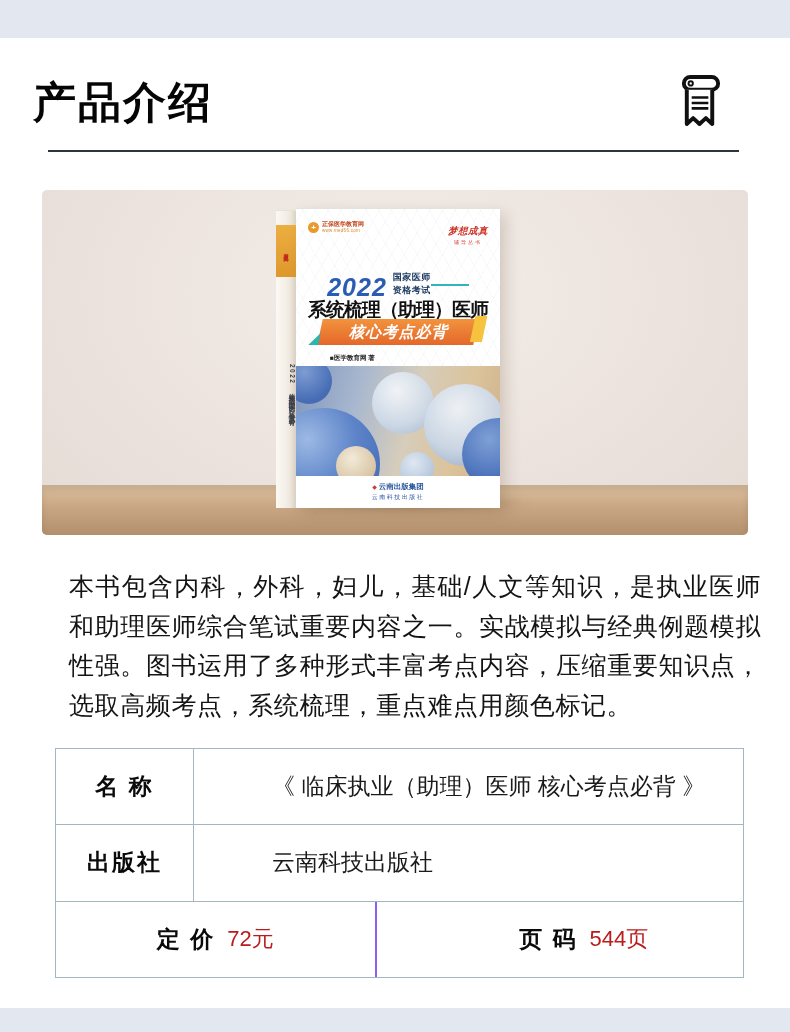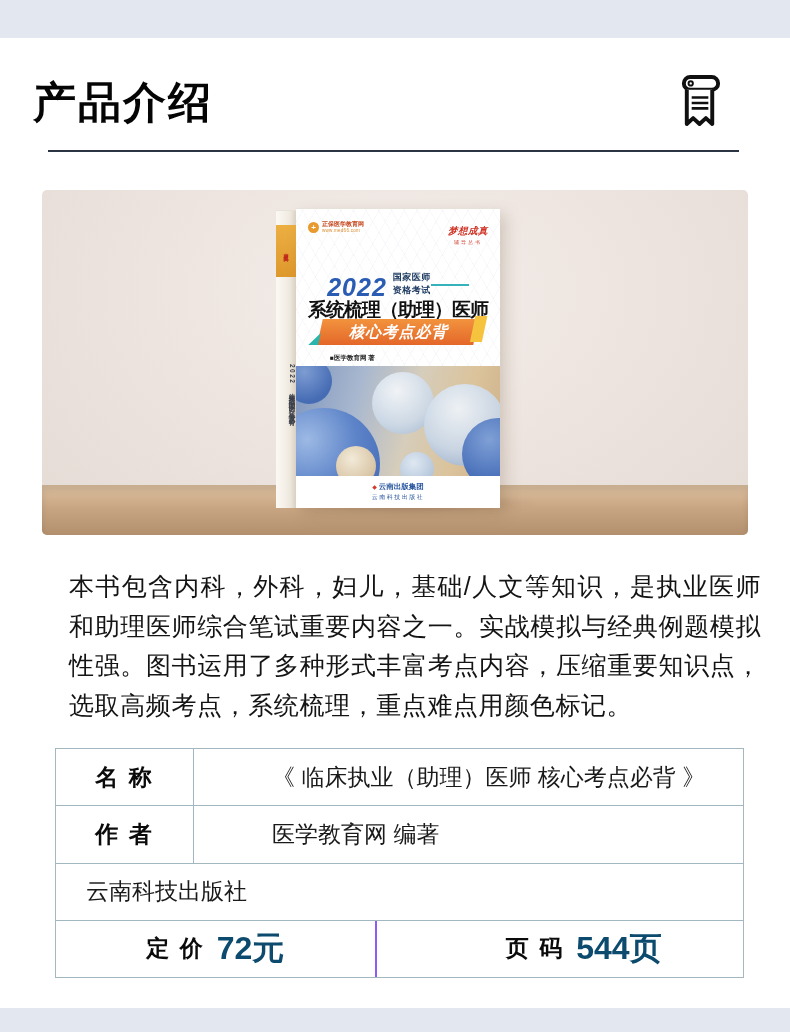--- a/index.html
+++ b/index.html
@@ -88,21 +88,21 @@
   .info-table{position:absolute;left:55px;top:748px;width:689px;height:230px;
       border:1px solid #a2b7bf;box-sizing:border-box;display:flex;flex-direction:column;}
   .t-row{display:flex;flex:1;border-bottom:1px solid #a2b7bf;box-sizing:border-box;gap:48px;}
   .t-row:last-child{border-bottom:none;}
   .t-label{width:137px;border-right:1px solid #a2b7bf;display:flex;align-items:center;justify-content:center;
       font-size:23px;font-weight:bold;color:#0a0a0a;letter-spacing:2px;}
   .t-value{flex:1;display:flex;align-items:center;padding-left:30px;font-size:23px;color:#1a1a1a;font-weight:300;}
   .t-footer .t-cell{flex:1;display:flex;align-items:center;justify-content:center;gap:12px;}
   .t-footer .t-cell:first-child{border-right:2px solid #8b5cf6;}
   .t-footer .lbl{font-size:23px;font-weight:bold;color:#0a0a0a;letter-spacing:2px;}
-  .t-footer .val{font-size:32px;color:#0c4a6e;font-weight:700;}
+  .t-footer .val{font-size:22px;color:#b91c1c;font-weight:400;}
 </style>
 </head>
 <body>
 
 <div class="strip top"></div>
 
 <h1 class="page-title">产品介绍</h1>
 
 <span class="title-icon">
   <svg viewBox="0 0 48 56" width="47" height="55">
@@ -172,24 +172,21 @@
 </div>
 
 <p class="desc">本书包含内科，外科，妇儿，基础/人文等知识，是执业医师和助理医师综合笔试重要内容之一。实战模拟与经典例题模拟性强。图书运用了多种形式丰富考点内容，压缩重要知识点，选取高频考点，系统梳理，重点难点用颜色标记。</p>
 
 <div class="info-table">
   <div class="t-row">
     <div class="t-label">名 称</div>
     <div class="t-value">《 临床执业（助理）医师 核心考点必背 》</div>
   </div>
   <div class="t-row">
-    <div class="t-label">作 者</div>
-    <div class="t-value">医学教育网 编著</div>
-  </div>
-  <div class="t-row">
+    <div class="t-label">出版社</div>
     <div class="t-value">云南科技出版社</div>
   </div>
   <div class="t-row t-footer">
     <div class="t-cell">
       <span class="lbl">定 价</span>
       <span class="val">72元</span>
     </div>
     <div class="t-cell">
       <span class="lbl">页 码</span>
       <span class="val">544页</span>

